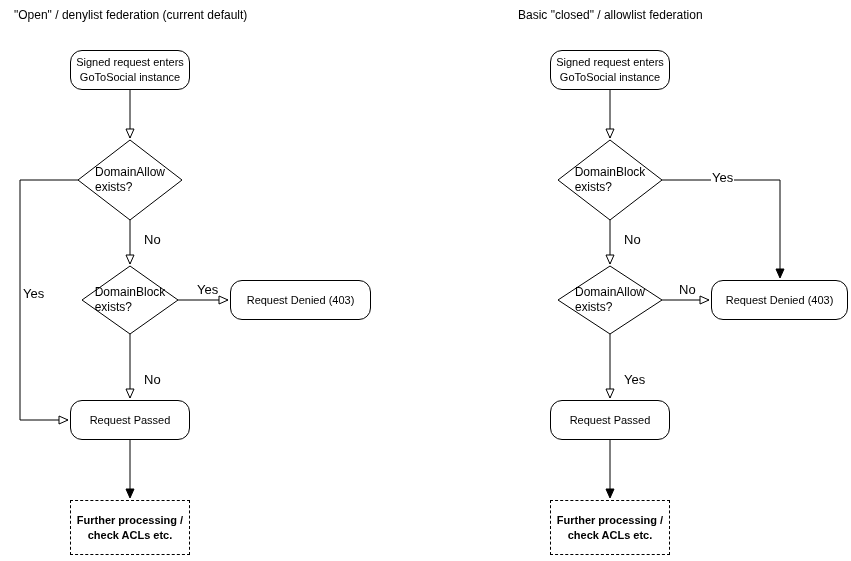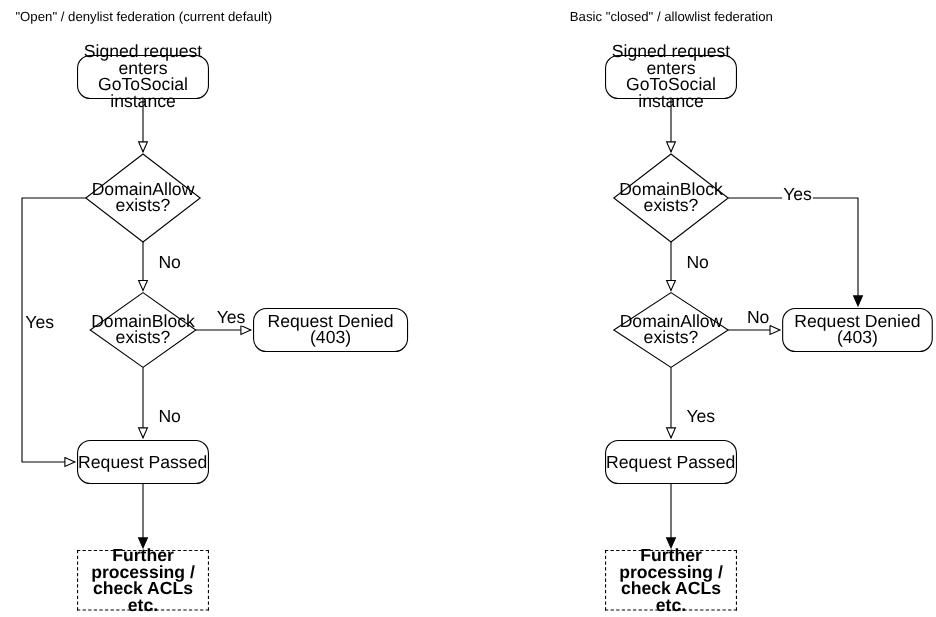--- a/index.html
+++ b/index.html
@@ -26,53 +26,53 @@
     font-size: 12px;
     color: #000000;
     white-space: nowrap;
     line-height: 14px;
   }
   .node {
     position: absolute;
     box-sizing: border-box;
     display: flex;
     align-items: center;
-    justify-content: flex-start;
+    justify-content: center;
     text-align: center;
-    font-size: 16px;
+    font-size: 11px;
     line-height: 15px;
     color: #000000;
     background: #ffffff;
   }
   .node.rounded {
     border: 1px solid #000000;
     border-radius: 12px;
   }
   .node.dashed {
     border: 1px dashed #000000;
     border-radius: 0;
     font-weight: bold;
   }
   .node-label { display: block; white-space: pre-line; }
   .diamond-label {
     position: absolute;
     box-sizing: border-box;
     display: flex;
     align-items: center;
     justify-content: center;
-    text-align: center;
-    font-size: 16px;
+    text-align: left;
+    font-size: 12px;
     line-height: 15px;
     color: #000000;
     white-space: pre-line;
     pointer-events: none;
   }
   .edge-label {
     position: absolute;
-    font-size: 16px;
+    font-size: 13px;
     color: #000000;
     background: #ffffff;
     line-height: 13px;
     white-space: nowrap;
     padding: 0 1px;
   }
 </style>
 </head>
 <body>
 

